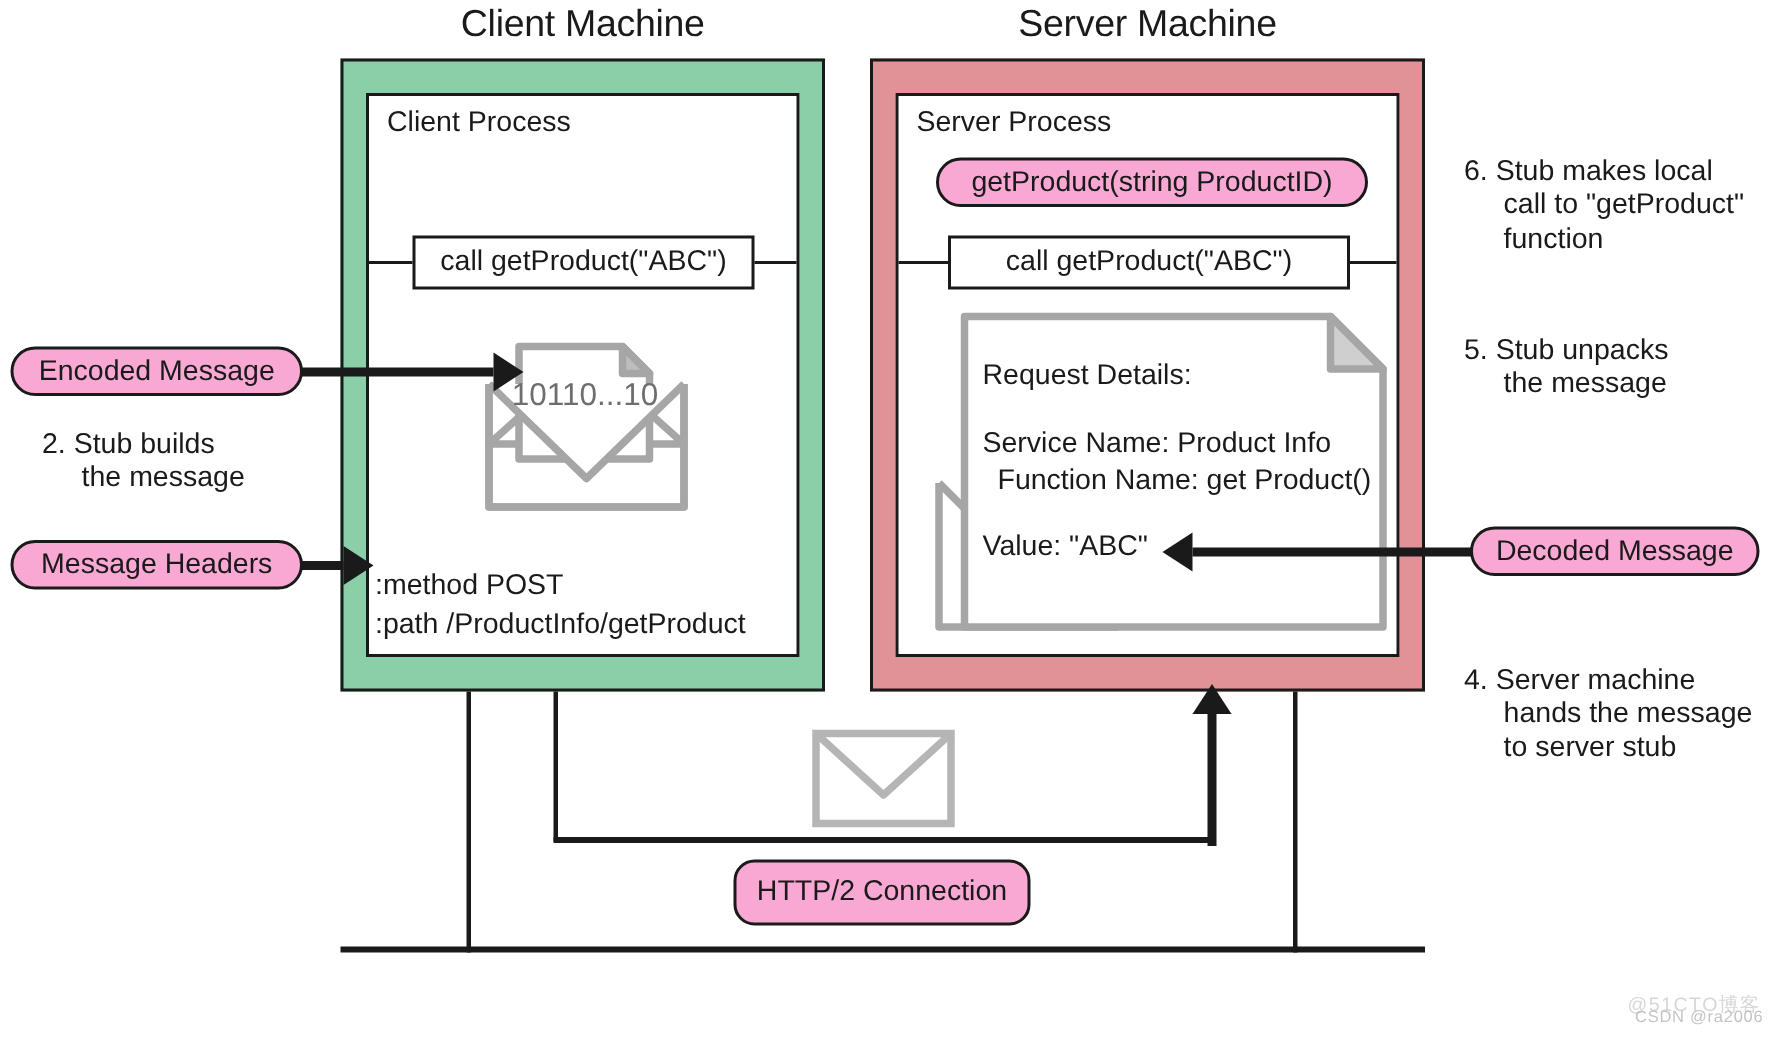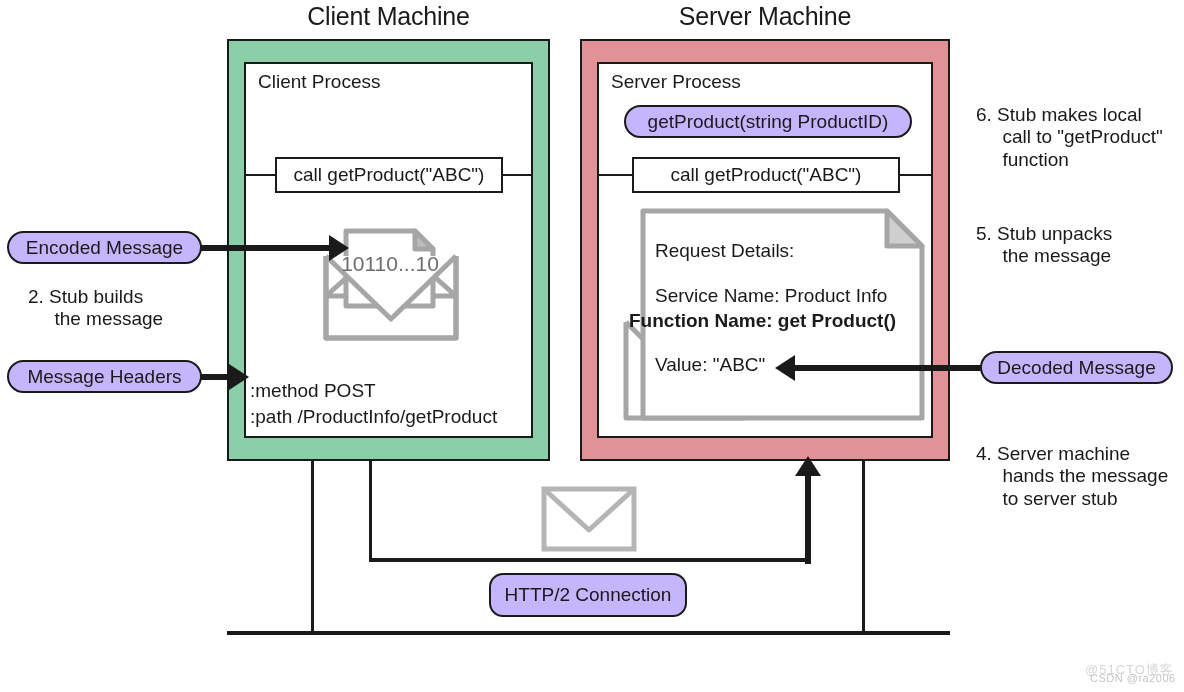--- a/index.html
+++ b/index.html
@@ -35,21 +35,21 @@
 
   
   .call-box{
     background:#ffffff;border:2px solid #1a1a1a;box-sizing:border-box;
     display:flex;align-items:center;justify-content:center;
     font-size:19px;color:#1a1a1a;white-space:nowrap;
   }
 
   
   .pill{
-    background:#c4b5fd;border:2px solid #1a1a1a;border-radius:999px;
+    background:#f9a8d4;border:2px solid #1a1a1a;border-radius:999px;
     box-sizing:border-box;display:flex;align-items:center;justify-content:center;
     font-size:19px;color:#1a1a1a;white-space:nowrap;
   }
 
   
   .hline{background:#1a1a1a;height:2px;}
   .vline{background:#1a1a1a;width:3px;}
   .bus{background:#1a1a1a;height:4px;}
 
   
@@ -138,21 +138,21 @@
   </div>
 
   <div class="abs" style="left:639px;top:207px;">
     <svg width="287" height="215" viewBox="0 0 287 215">
       <polygon points="4,4 248,4 283,39 283,211 4,211" fill="#ffffff" stroke="#a6a6a6" stroke-width="5" stroke-linejoin="round"></polygon>
       <polygon points="248,4 283,39 248,39" fill="#cfcfcf" stroke="#a6a6a6" stroke-width="5" stroke-linejoin="round"></polygon>
     </svg>
   </div>
   <div class="doc-body" style="left:655px;top:238px;">Request Details:</div>
   <div class="doc-body" style="left:655px;top:283px;">Service Name: Product Info</div>
-  <div class="doc-body" style="left:629px;top:308px;font-weight:bold;">Function Name: get Product()</div>
+  <div class="doc-body" style="left:665px;top:308px;">Function Name: get Product()</div>
   <div class="doc-body" style="left:655px;top:352px;">Value: "ABC"</div>
 
   <div class="abs pill" style="left:7px;top:231px;width:195px;height:33px;text-align:center;">Encoded Message</div>
   <div class="abs" style="left:201px;top:233px;">
     <svg width="148" height="30" viewBox="0 0 148 30">
       <line x1="0" y1="15" x2="128" y2="15" stroke="#1a1a1a" stroke-width="6"></line>
       <polygon points="128,2 148,15 128,28" fill="#1a1a1a"></polygon>
     </svg>
   </div>
 

